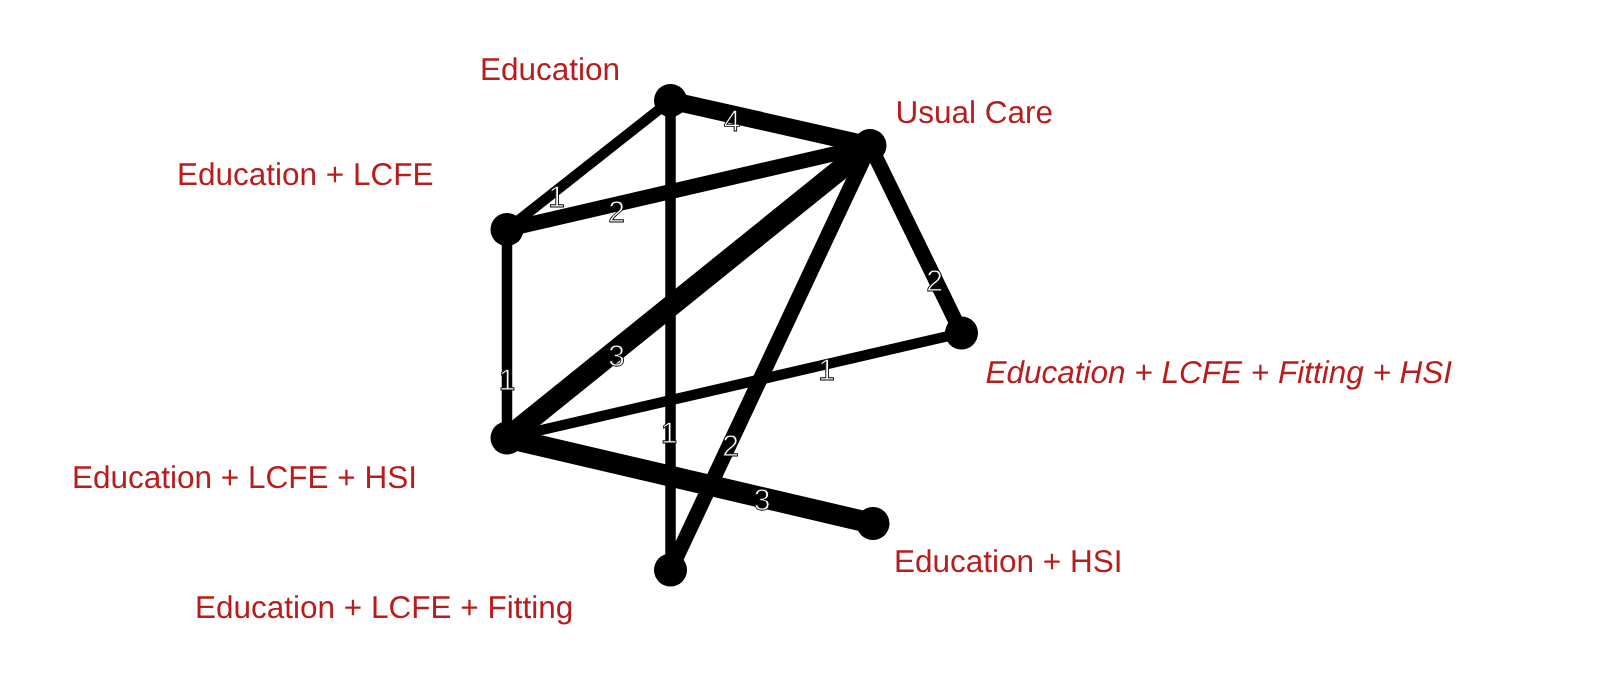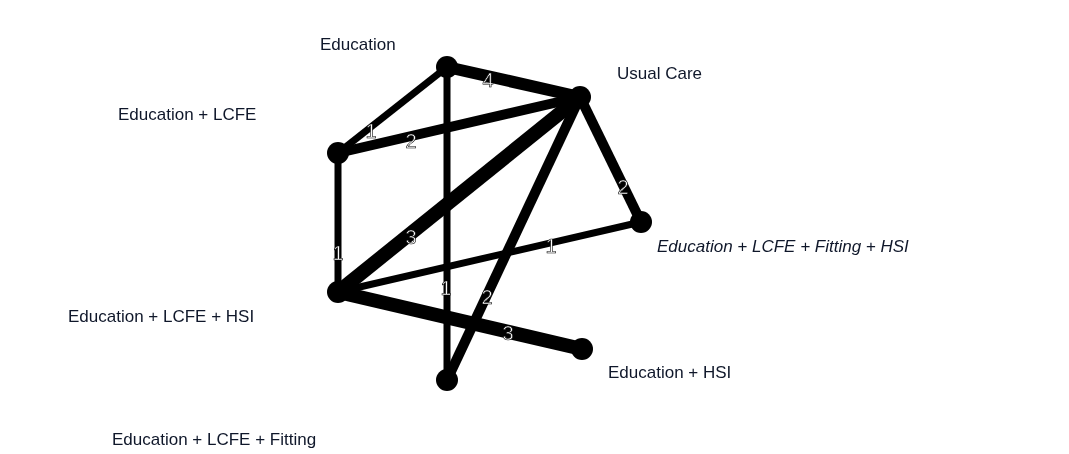--- a/index.html
+++ b/index.html
@@ -1,18 +1,18 @@
 <!DOCTYPE html>
 <html><head>
 <meta charset="utf-8">
 <style>
   html, body { margin:0; padding:0; background:#ffffff; }
   body { width:1069px; height:454px; position:relative; overflow:hidden; font-family:"Liberation Sans", sans-serif; }
   #net { position:absolute; left:0; top:0; }
-  .node-label { position:absolute; font-size:17px; color:#0f172a; white-space:nowrap; }
+  .node-label { position:absolute; font-size:21px; color:#b91c1c; white-space:nowrap; }
 </style>
 </head>
 <body>
 
 <svg id="net" width="1069" height="454">
   <g id="edges">
       <line x1="447" y1="67" x2="580" y2="97" stroke="#000000" stroke-width="12"></line>
       <line x1="447" y1="67" x2="338" y2="153" stroke="#000000" stroke-width="7"></line>
       <line x1="447" y1="67" x2="447" y2="380" stroke="#000000" stroke-width="7"></line>
       <line x1="338" y1="153" x2="580" y2="97" stroke="#000000" stroke-width="10"></line>
@@ -40,19 +40,19 @@
       <text x="623" y="194" text-anchor="middle" font-family="Liberation Sans, sans-serif" font-size="20" fill="#ffffff" stroke="#000" stroke-width="0.6">2</text>
       <text x="338" y="260" text-anchor="middle" font-family="Liberation Sans, sans-serif" font-size="20" fill="#ffffff" stroke="#000" stroke-width="0.6">1</text>
       <text x="411" y="244" text-anchor="middle" font-family="Liberation Sans, sans-serif" font-size="20" fill="#ffffff" stroke="#000" stroke-width="0.6">3</text>
       <text x="551" y="253" text-anchor="middle" font-family="Liberation Sans, sans-serif" font-size="20" fill="#ffffff" stroke="#000" stroke-width="0.6">1</text>
       <text x="508" y="340" text-anchor="middle" font-family="Liberation Sans, sans-serif" font-size="20" fill="#ffffff" stroke="#000" stroke-width="0.6">3</text>
       <text x="487" y="304" text-anchor="middle" font-family="Liberation Sans, sans-serif" font-size="20" fill="#ffffff" stroke="#000" stroke-width="0.6">2</text>
     </g>
 </svg>
 <div id="labels">
     <span class="node-label" style="left: 320px; top: 35px;">Education</span>
-    <span class="node-label" style="left: 597px; top: 64px; margin-left: 20px;">Usual Care</span>
+    <span class="node-label" style="left: 597px; top: 64px;">Usual Care</span>
     <span class="node-label" style="left: 118px; top: 105px;">Education + LCFE</span>
     <span class="node-label" style="left: 657px; top: 237px; font-style: italic;">Education + LCFE + Fitting + HSI</span>
-    <span class="node-label" style="left: 48px; top: 307px; margin-left: 20px;">Education + LCFE + HSI</span>
-    <span class="node-label" style="left: 596px; top: 363px; margin-left: 12px;">Education + HSI</span>
-    <span class="node-label" style="left: 112px; top: 394px; margin-top: 36px;">Education + LCFE + Fitting</span>
+    <span class="node-label" style="left: 48px; top: 307px;">Education + LCFE + HSI</span>
+    <span class="node-label" style="left: 596px; top: 363px;">Education + HSI</span>
+    <span class="node-label" style="left: 130px; top: 394px;">Education + LCFE + Fitting</span>
   </div>
 
 </body></html>

